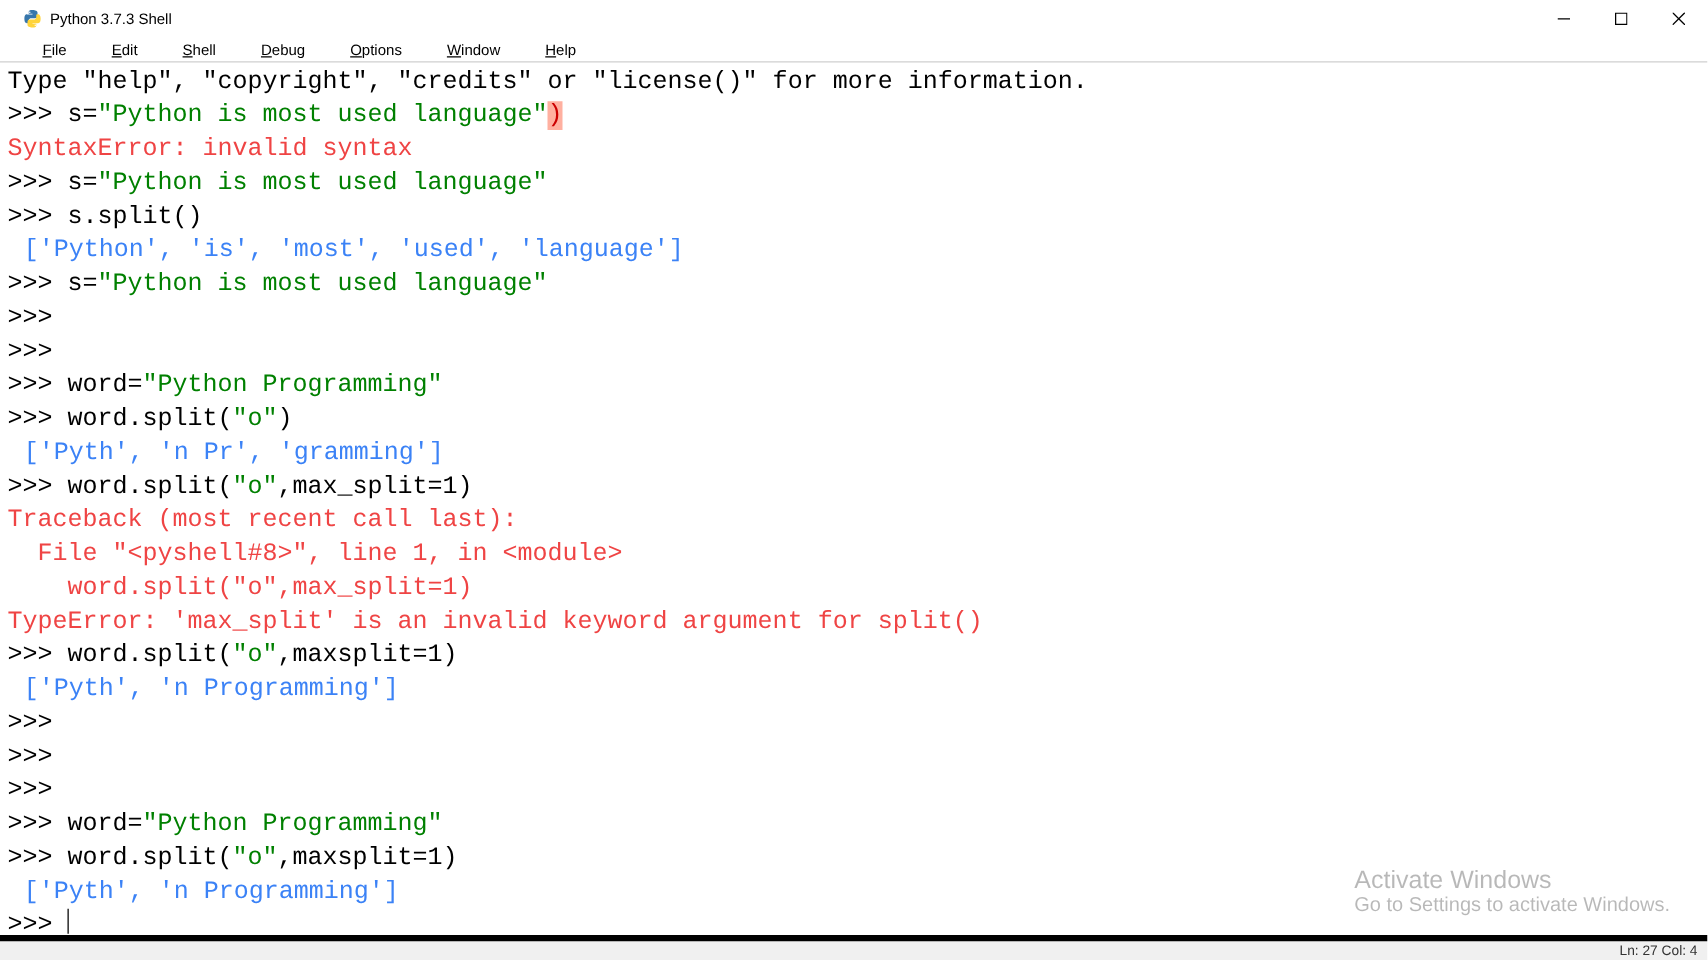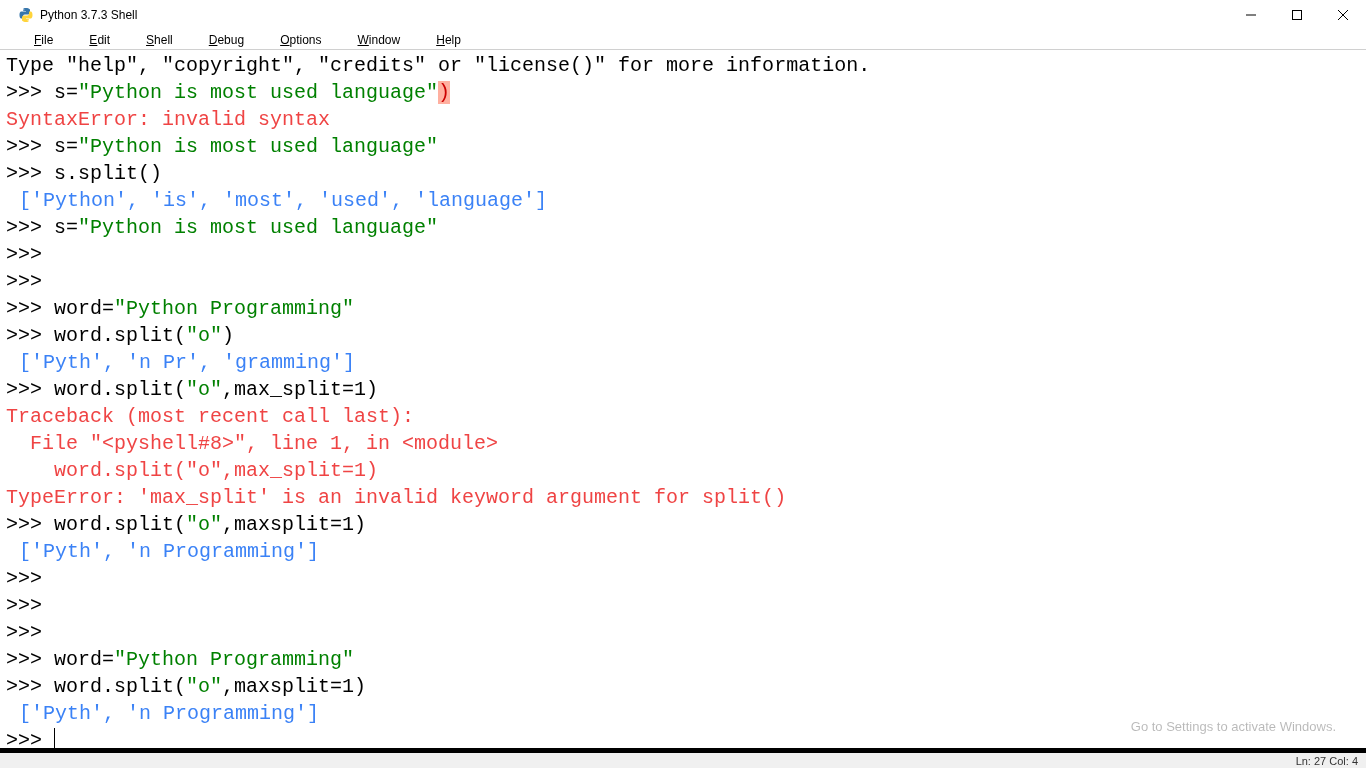--- a/index.html
+++ b/index.html
@@ -105,21 +105,21 @@
 
   .watermark {
     position: absolute;
     right: 30px;
     bottom: 34px;
     text-align: left;
     color: rgba(0,0,0,0.28);
     pointer-events: none;
   }
   .watermark .wm1 { font-size: 20px; }
-  .watermark .wm2 { font-size: 13px; }
+  .watermark .wm2 { font-size: 16px; }
 </style>
 </head>
 <body>
 
 <div class="titlebar">
   <span class="app-icon">
     <svg width="16" height="16" viewBox="0 0 16 16">
       <path d="M7.5 1C5 1 5 2.5 5 2.5V4h3v.5H3.5S1.5 4.2 1.5 8 3.5 11.5 3.5 11.5H5V9.5S4.9 7.5 7 7.5h3s2 0 2-2V3s.2-2-4.5-2zM5.8 2.2a.6.6 0 1 1 0 1.2.6.6 0 0 1 0-1.2z" fill="#3776ab"></path>
       <path d="M8.5 15C11 15 11 13.5 11 13.5V12H8v-.5h4.5s2 .3 2-3.5S12.5 4.5 12.5 4.5H11v2s.1 2-2 2H6s-2 0-2 2v2.5s-.2 2 4.5 2zm1.7-1.2a.6.6 0 1 1 0-1.2.6.6 0 0 1 0 1.2z" fill="#ffd43b"></path>
     </svg>
@@ -151,18 +151,19 @@
     <span class="menu-item"><span class="ul">S</span>hell</span>
     <span class="menu-item"><span class="ul">D</span>ebug</span>
     <span class="menu-item"><span class="ul">O</span>ptions</span>
     <span class="menu-item"><span class="ul">W</span>indow</span>
     <span class="menu-item"><span class="ul">H</span>elp</span>
   </div>
 
 <div class="shell" id="shell"><div><span class="kw">Type "help", "copyright", "credits" or "license()" for more information.</span></div><div><span class="prompt">&gt;&gt;&gt; </span><span class="kw">s=</span><span class="str">"Python is most used language"</span><span class="errhl">)</span></div><div><span class="err">SyntaxError: invalid syntax</span></div><div><span class="prompt">&gt;&gt;&gt; </span><span class="kw">s=</span><span class="str">"Python is most used language"</span></div><div><span class="prompt">&gt;&gt;&gt; </span><span class="kw">s.split()</span></div><div><span class="out">['Python', 'is', 'most', 'used', 'language']</span></div><div><span class="prompt">&gt;&gt;&gt; </span><span class="kw">s=</span><span class="str">"Python is most used language"</span></div><div><span class="prompt">&gt;&gt;&gt; </span></div><div><span class="prompt">&gt;&gt;&gt; </span></div><div><span class="prompt">&gt;&gt;&gt; </span><span class="kw">word=</span><span class="str">"Python Programming"</span></div><div><span class="prompt">&gt;&gt;&gt; </span><span class="kw">word.split(</span><span class="str">"o"</span><span class="kw">)</span></div><div><span class="out">['Pyth', 'n Pr', 'gramming']</span></div><div><span class="prompt">&gt;&gt;&gt; </span><span class="kw">word.split(</span><span class="str">"o"</span><span class="kw">,max_split=1)</span></div><div><span class="err">Traceback (most recent call last):</span></div><div><span class="err">  File "&lt;pyshell#8&gt;", line 1, in &lt;module&gt;</span></div><div><span class="err">    word.split("o",max_split=1)</span></div><div><span class="err">TypeError: 'max_split' is an invalid keyword argument for split()</span></div><div><span class="prompt">&gt;&gt;&gt; </span><span class="kw">word.split(</span><span class="str">"o"</span><span class="kw">,maxsplit=1)</span></div><div><span class="out">['Pyth', 'n Programming']</span></div><div><span class="prompt">&gt;&gt;&gt; </span></div><div><span class="prompt">&gt;&gt;&gt; </span></div><div><span class="prompt">&gt;&gt;&gt; </span></div><div><span class="prompt">&gt;&gt;&gt; </span><span class="kw">word=</span><span class="str">"Python Programming"</span></div><div><span class="prompt">&gt;&gt;&gt; </span><span class="kw">word.split(</span><span class="str">"o"</span><span class="kw">,maxsplit=1)</span></div><div><span class="out">['Pyth', 'n Programming']</span></div><div><span class="prompt">&gt;&gt;&gt; </span><span class="caret"></span></div></div>
 
 <div class="watermark">
+  <div class="wm1">Activate Windows</div>
   <div class="wm2">Go to Settings to activate Windows.</div>
 </div>
 
 <div class="statusbar">
   <span>Ln: 27  Col: 4</span>
 </div>
 
 </body></html>

